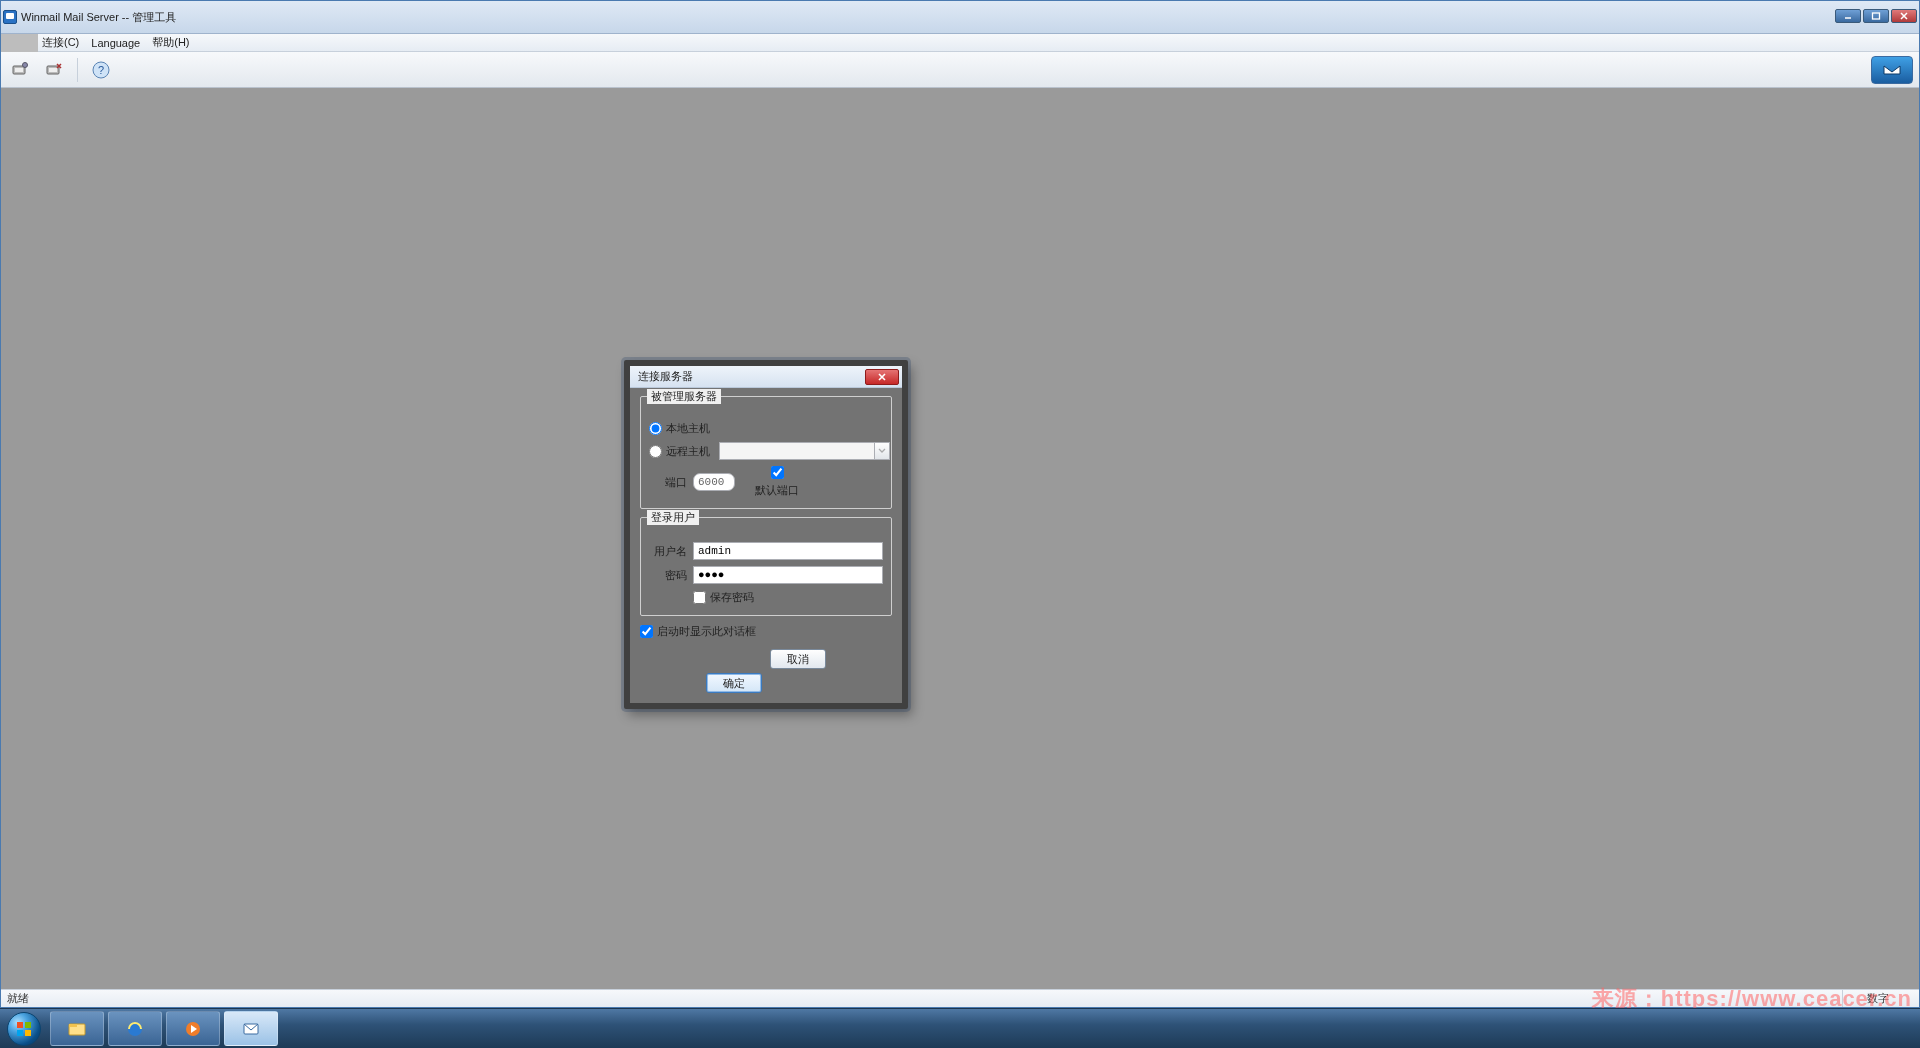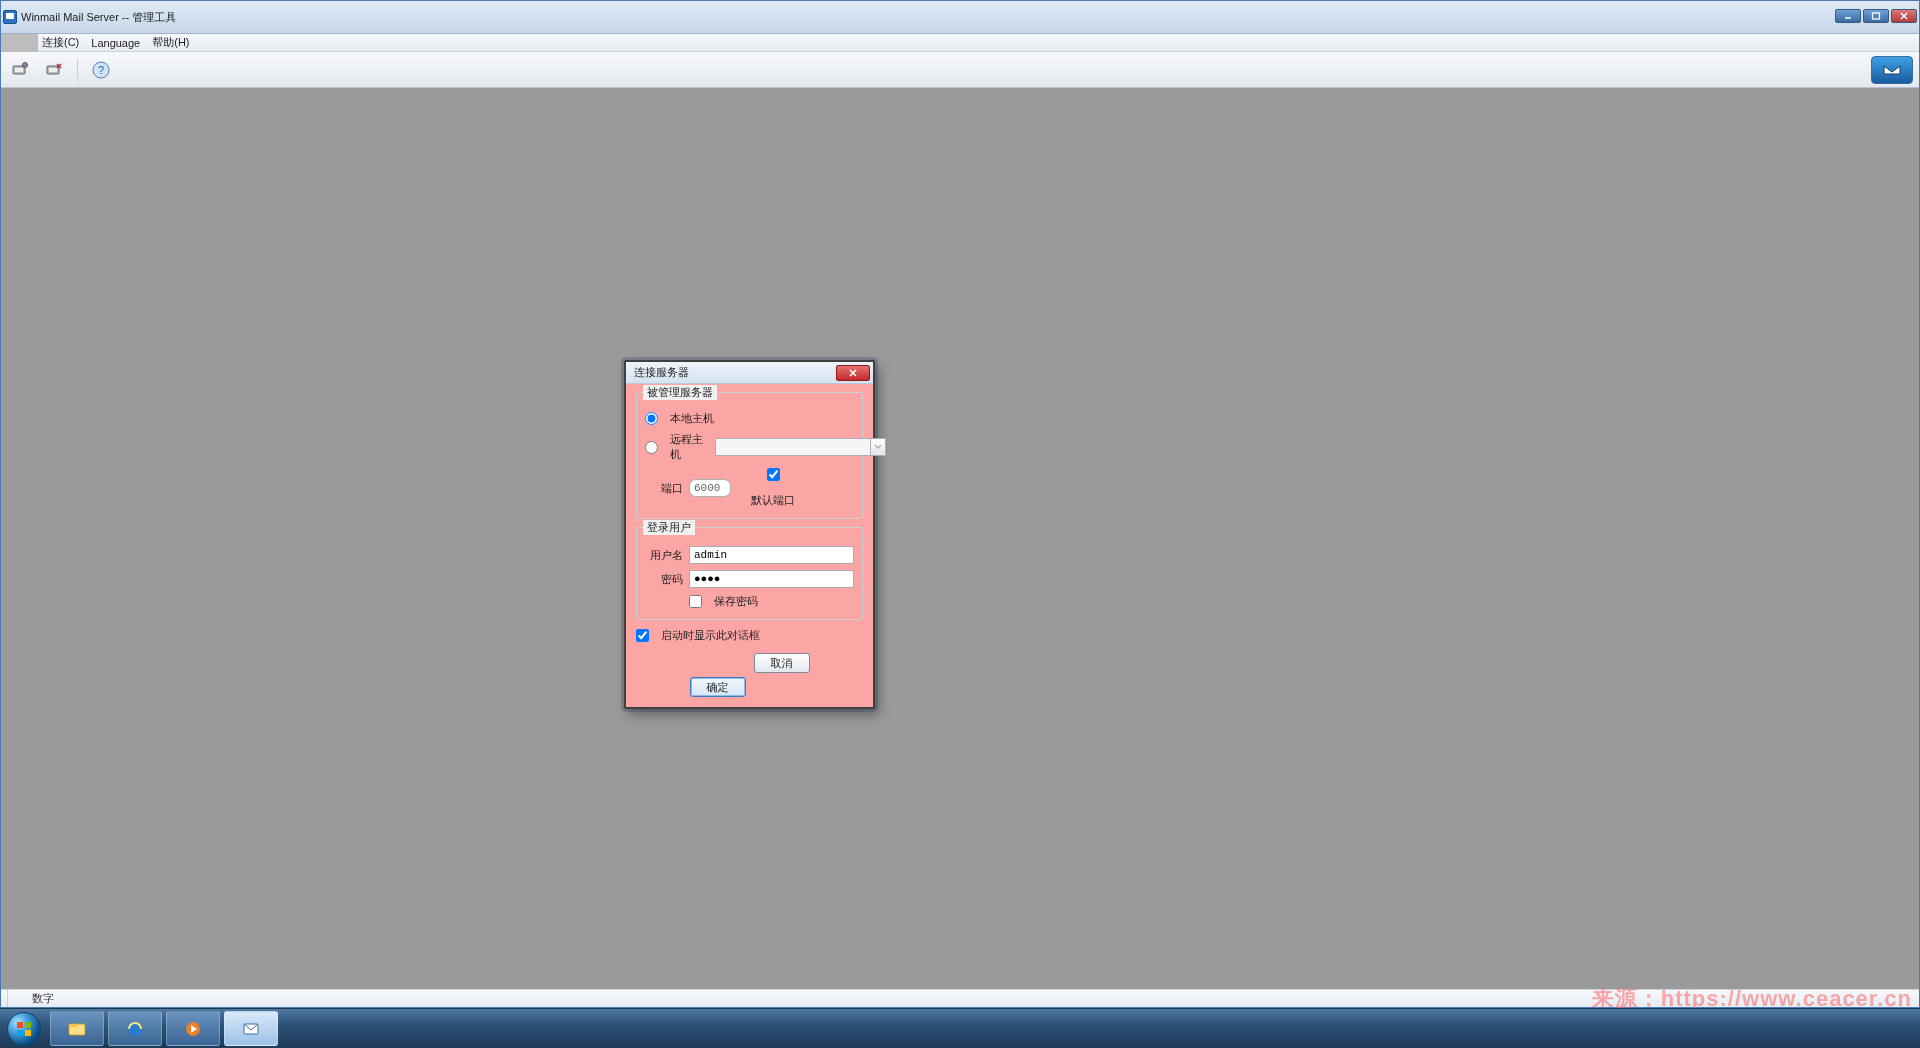--- a/index.html
+++ b/index.html
@@ -47,55 +47,55 @@
 .brand-badge svg{width:20px;height:20px;}
 
 .workspace{flex:1;background:#9a9a9a;position:relative;}
 
 .statusbar{height:18px;background:linear-gradient(#f6f8fb,#e6ecf3);border-top:1px solid #c7d0db;font-size:11px;color:#333;display:flex;align-items:center;padding:0 6px;}
 .statusbar .sb-left{flex:1;}
 .statusbar .sb-cell{padding:0 24px;border-left:1px solid #c7d0db;height:100%;display:flex;align-items:center;}
 
 
 .dialog{
-  position:absolute;left:623px;top:272px;width:251px;
-  background:#fca5a5;border:2px solid #404040;border-radius:2px;
+  position:absolute;left:623px;top:272px;width:284px;
+  background:#737373;border:6px solid #404040;border-radius:2px;
   box-shadow:0 0 0 3px rgba(30,60,100,.25), 4px 6px 12px rgba(0,0,0,.35);
   font-size:11px;color:#222;
 }
 .dlg-title{
   height:22px;background:linear-gradient(#eef4fb,#d6e2f0);
   border-bottom:1px solid #b9c8da;display:flex;align-items:center;
   padding-left:8px;
 }
 .dlg-title-text{flex:1;font-size:11px;}
 .dlg-close{
   width:34px;height:16px;margin-right:3px;border-radius:2px;
   background:linear-gradient(#e57373,#c62828);border:1px solid #8e1b1b;
   display:flex;align-items:center;justify-content:center;
 }
 .dlg-close svg{width:10px;height:8px;}
 
 .dlg-body{padding:8px 10px 10px;}
-.group{border:1px solid #cfcfcf;border-radius:2px;padding:18px 8px 10px;margin-bottom:8px;position:relative;}
+.group{border:1px solid #cfcfcf;border-radius:2px;padding:24px 8px 10px;margin-bottom:8px;position:relative;}
 .group-title{position:absolute;top:-8px;left:6px;background:#f0f0f0;padding:0 4px;font-size:11px;}
 .row{display:flex;align-items:center;gap:6px;margin-bottom:6px;}
 .row:last-child{margin-bottom:0;}
 .lbl{min-width:38px;text-align:right;}
 .lbl-port{min-width:38px;text-align:right;}
 input[type=text],input[type=password]{
   height:18px;border:1px solid #abadb3;background:#fff;font-size:11px;padding:0 4px;font-family:Consolas, "Courier New", monospace;
 }
 .remote-combo{flex:1;display:flex;}
 .remote-combo input{flex:1;border-right:none;background:#f5f5f5;color:#888;}
 .combo-btn{width:16px;height:18px;border:1px solid #abadb3;background:linear-gradient(#fefefe,#e2e6ea);display:flex;align-items:center;justify-content:center;}
 .combo-btn svg{width:8px;height:6px;opacity:.5;}
 .port-input{width:42px;background:#f3f3f3;color:#666;border-radius:7px;}
 .user-input{flex:1;}
-.chk{display:flex;align-items:center;gap:12px;}
+.chk{display:flex;align-items:center;gap:4px;}
 input[type=checkbox],input[type=radio]{margin:0;}
 .dlg-buttons{display:flex;justify-content:center;gap:8px;margin-top:6px;}
 .btn{
   min-width:56px;height:20px;border:1px solid #7a8a9c;border-radius:3px;
   background:linear-gradient(#fefefe,#e2e8ef);font-size:11px;cursor:default;
   display:flex;align-items:center;justify-content:center;
 }
 .btn.default{border-color:#3a7ac0;box-shadow:0 0 0 1px #8fb9e6 inset;background:linear-gradient(#f2f8ff,#d4e6f7);margin-top:24px;}
 .watermark{
   position:absolute;right:8px;bottom:34px;font-size:22px;font-weight:bold;
@@ -264,20 +264,21 @@
           <div class="btn">
               <span>取消</span>
             </div>
         </div>
       </div>
     </div>
 
   </div>
 
   <div class="statusbar">
+    <span class="sb-left">就绪</span>
     <span class="sb-cell">数字</span>
   </div>
 </div>
 
 <div class="watermark">来源：https://www.ceacer.cn</div>
 
 <div class="taskbar">
   <div class="start-orb">
     <div class="orb">
       <svg width="18" height="18" viewBox="0 0 18 18">

